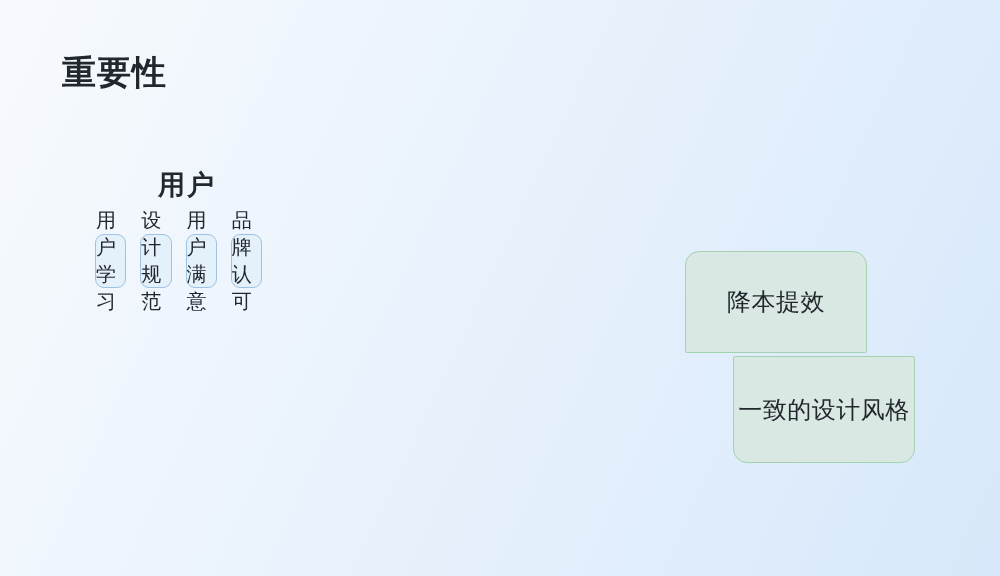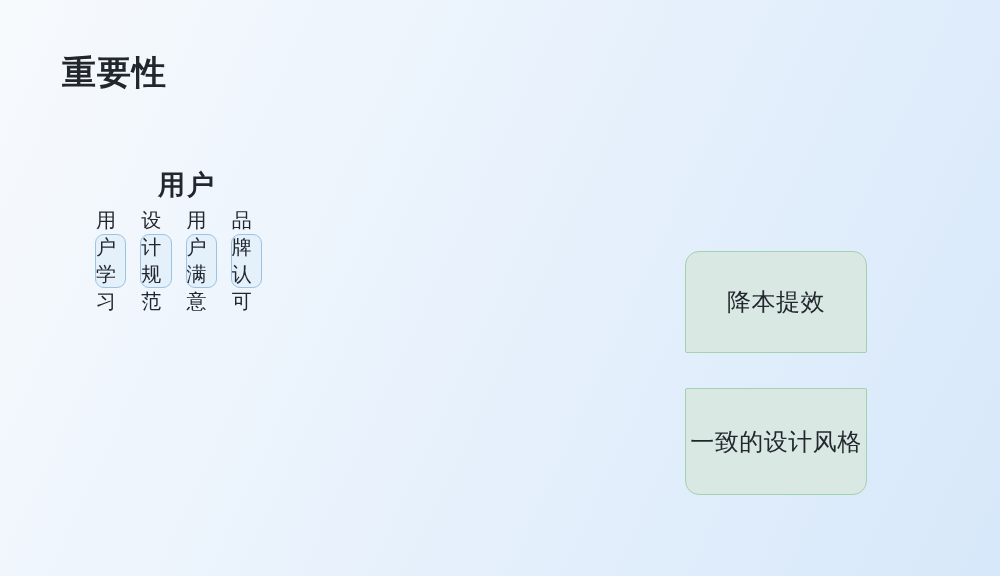--- a/index.html
+++ b/index.html
@@ -86,23 +86,24 @@
     justify-content: center;
     font-size: 24px;
     letter-spacing: 0.5px;
   }
   .green-box.top {
     top: 251px;
     height: 102px;
     border-radius: 14px 14px 2px 2px;
   }
   .green-box.bottom {
-    top: 388px;
+    top: 356px;
     height: 107px;
     border-radius: 2px 2px 14px 14px;
+    margin-left: 48px;
   }
 </style>
 </head>
 <body>
 
 <div class="slide">
 
   <div class="slide-title">重要性</div>
 
   <div class="col-header c1">用户</div>

